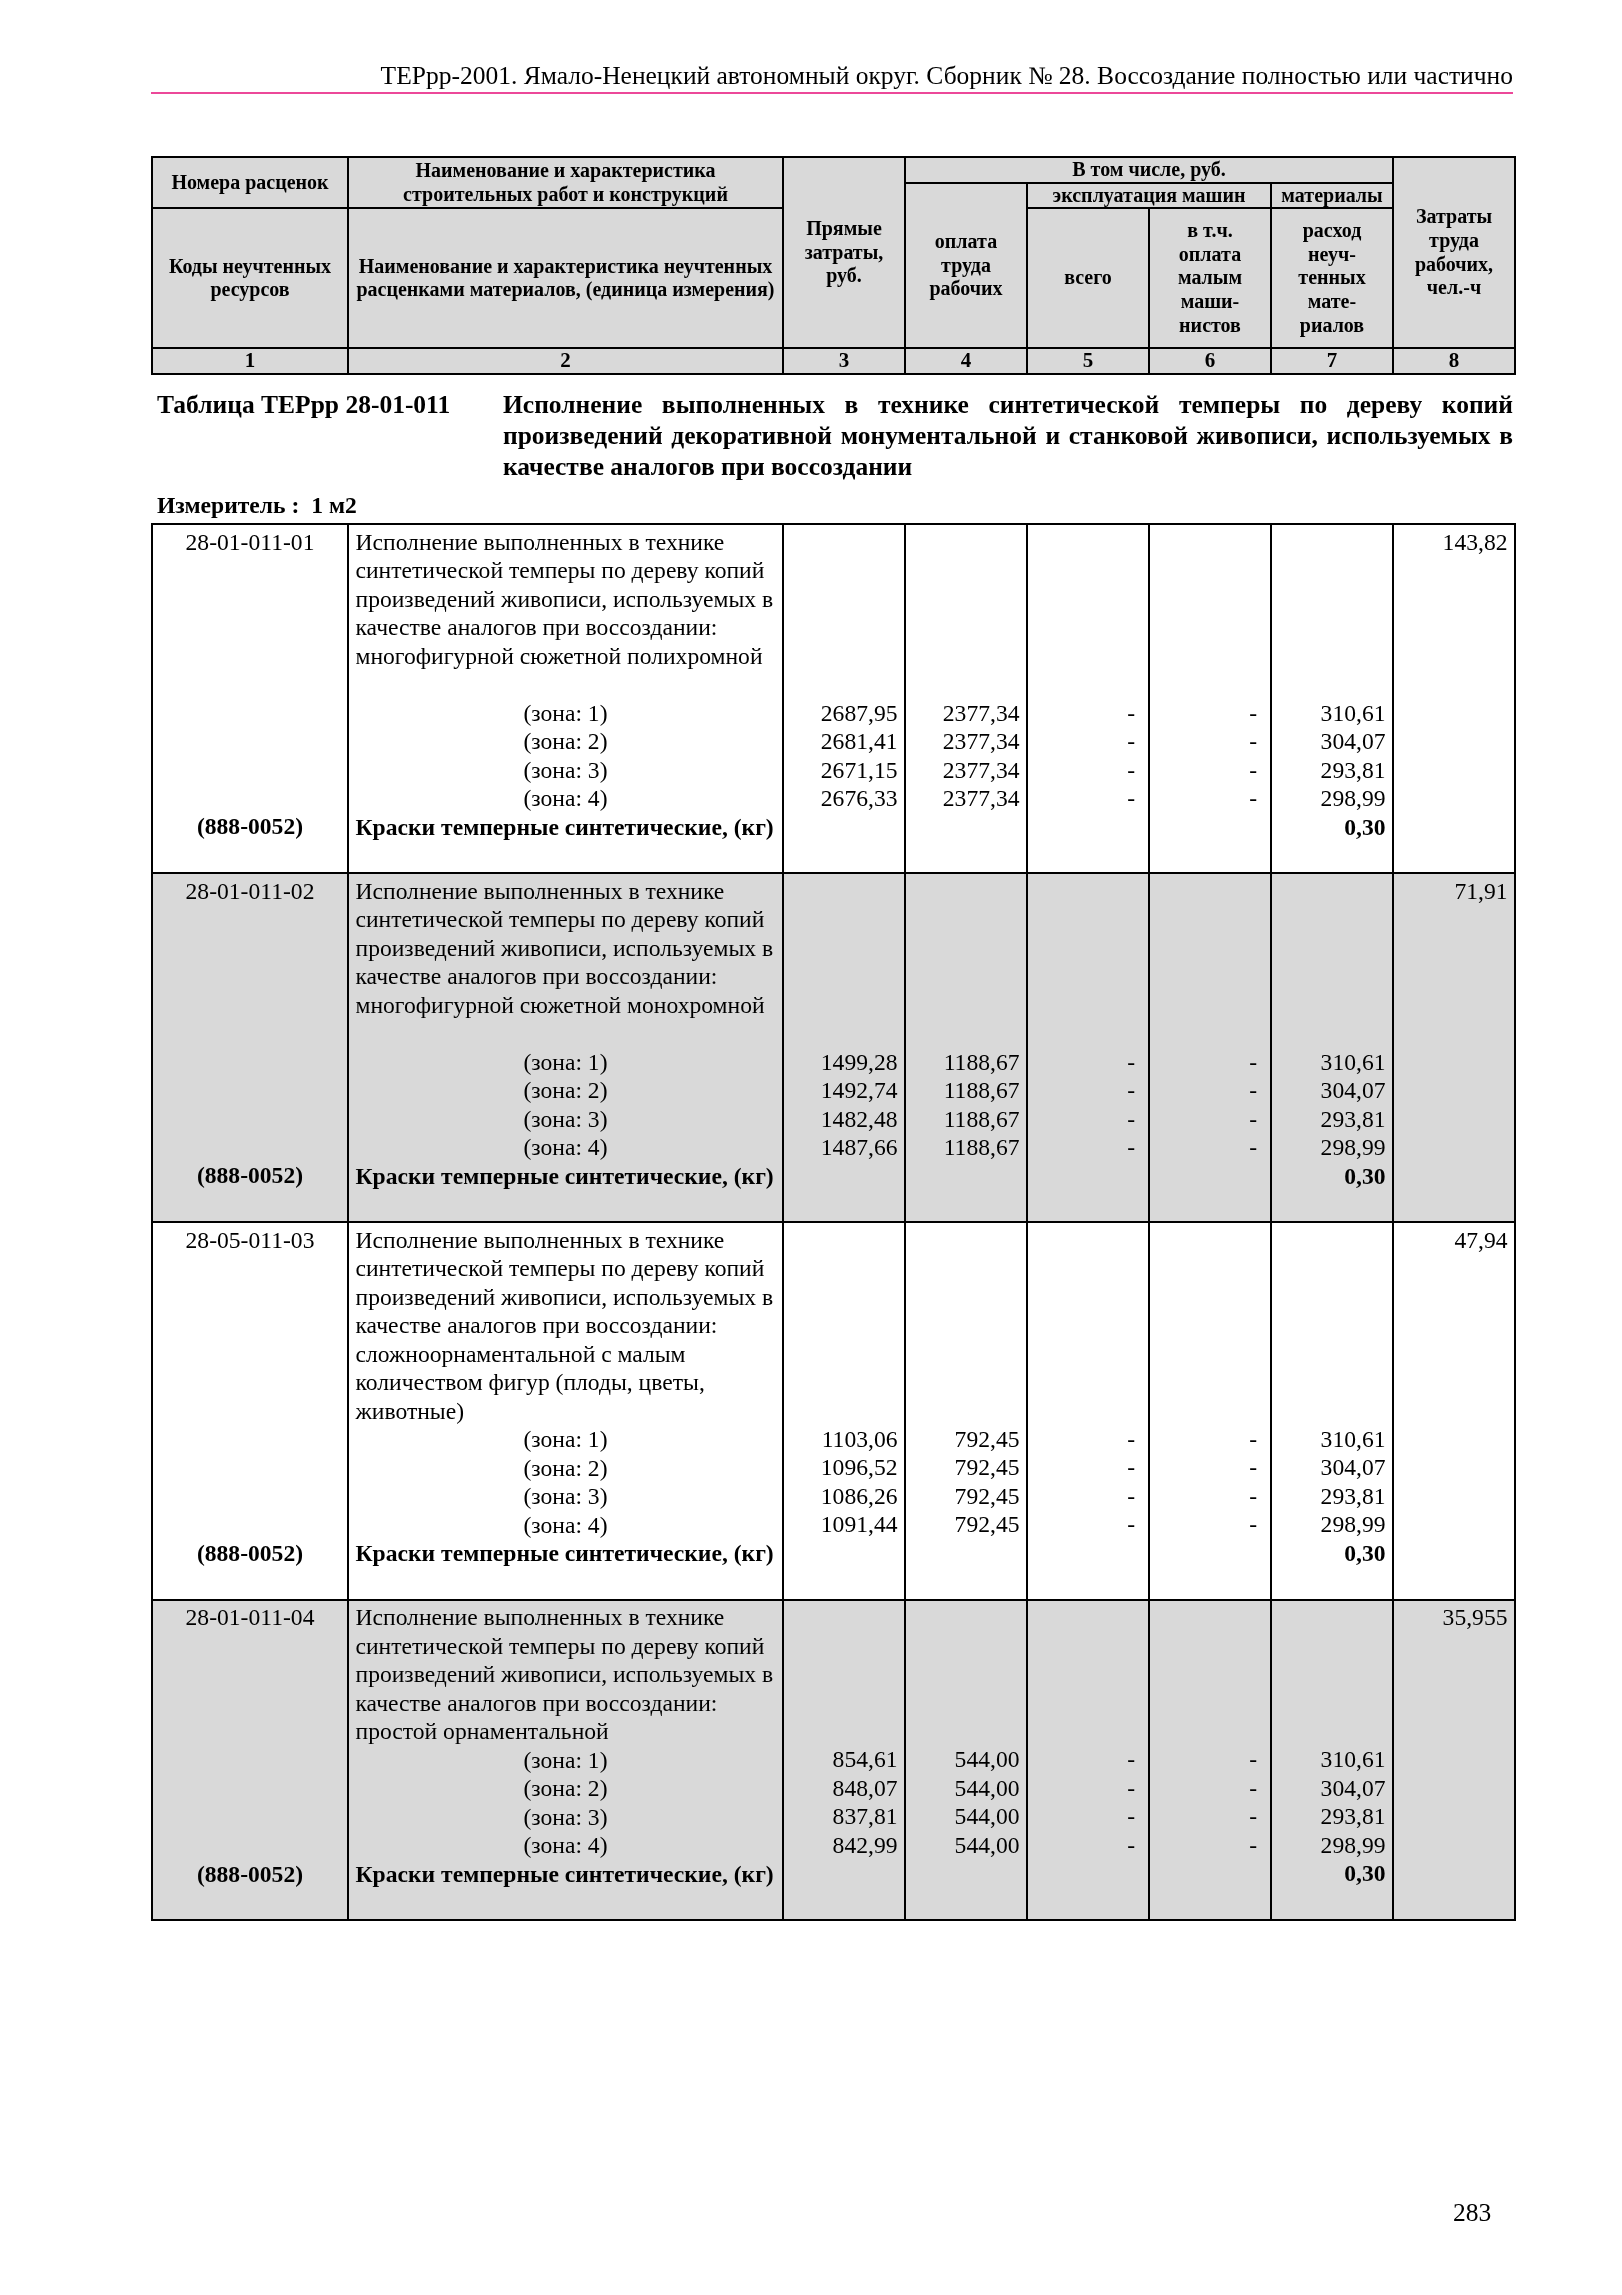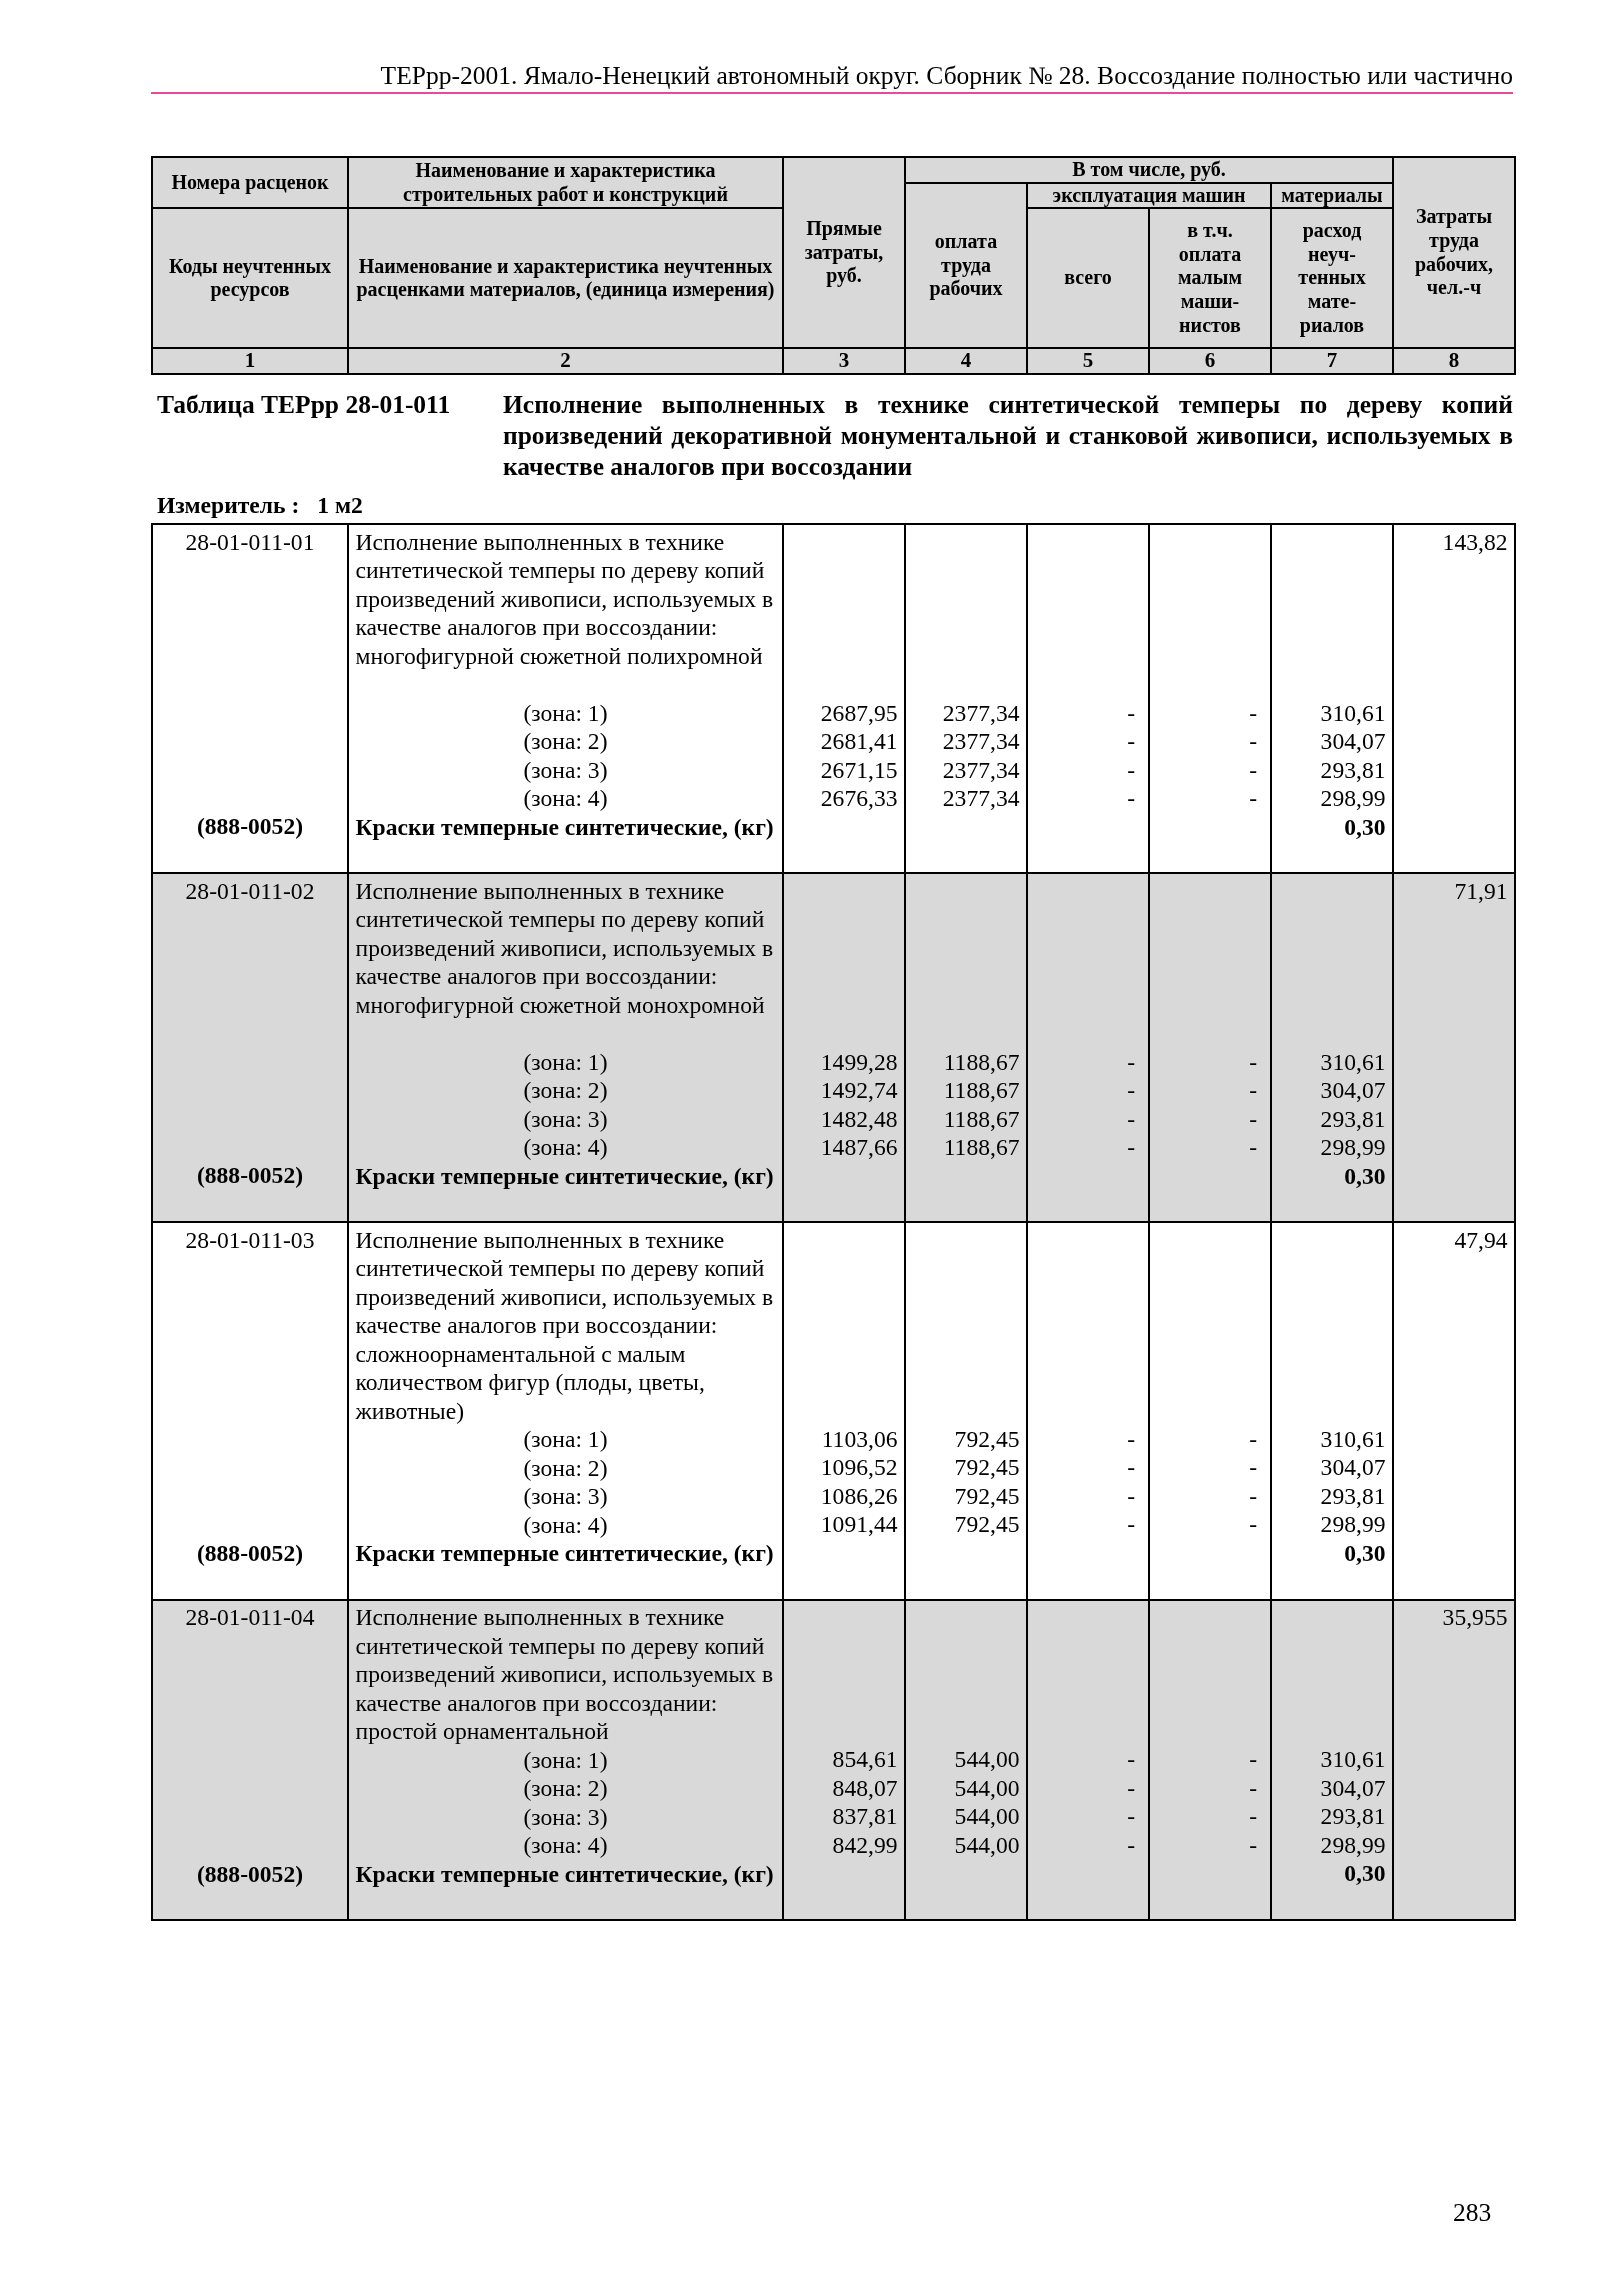--- a/index.html
+++ b/index.html
@@ -24,21 +24,21 @@
 
     .caption {
       position: absolute; left: 157px; top: 389px; width: 1356px;
       font-weight: bold; font-size: 25.5px; line-height: 31px;
     }
     .caption .label { position: absolute; left: 0; top: 0; white-space: nowrap; }
     .caption .text { margin-left: 346px; text-align: justify; text-align-last: left; }
     .measure {
       position: absolute; left: 157px; top: 492px; font-weight: bold; font-size: 23.6px;
     }
-    .measure span + span { margin-left: 18px; }
+    .measure span + span { margin-left: 12px; }
 
     
     #body { top: 523px; font-size: 23.6px; line-height: 28.5px; }
     #body td { vertical-align: top; padding: 2.6px 6.5px 2.6px 6.5px; }
     #body tr.shaded td { background: #d9d9d9; }
     #body td.code { text-align: center; }
     #body .code .mat-code { font-weight: bold; }
     #body .desc .zone { text-align: center; }
     #body .desc .mat-name { font-weight: bold; }
     #body td.numc { text-align: right; margin-left: 12px; }
@@ -225,21 +225,21 @@
           <div>298,99</div>
           <div class="bold">0,30</div>
           <div style="height:28.5px"></div>
         </td>
         <td class="numc">
           <div>71,91</div>
         </td>
       </tr>
       <tr>
         <td class="code">
-          <div>28-01-011-03</div>
+          <div>28-05-011-03</div>
           <div style="height:285px"></div>
           <div class="mat-code">(888-0052)</div>
         </td>
         <td class="desc">
           <div style="min-height:199px">Исполнение выполненных в технике синтетической темперы по дереву копий произведений живописи, используемых в качестве аналогов при воссоздании: сложноорнаментальной с малым количеством фигур (плоды, цветы, животные)</div>
           <div class="zone">(зона: 1)</div>
           <div class="zone">(зона: 2)</div>
           <div class="zone">(зона: 3)</div>
           <div class="zone">(зона: 4)</div>
           <div class="mat-name">Краски темперные синтетические, (кг)</div>

